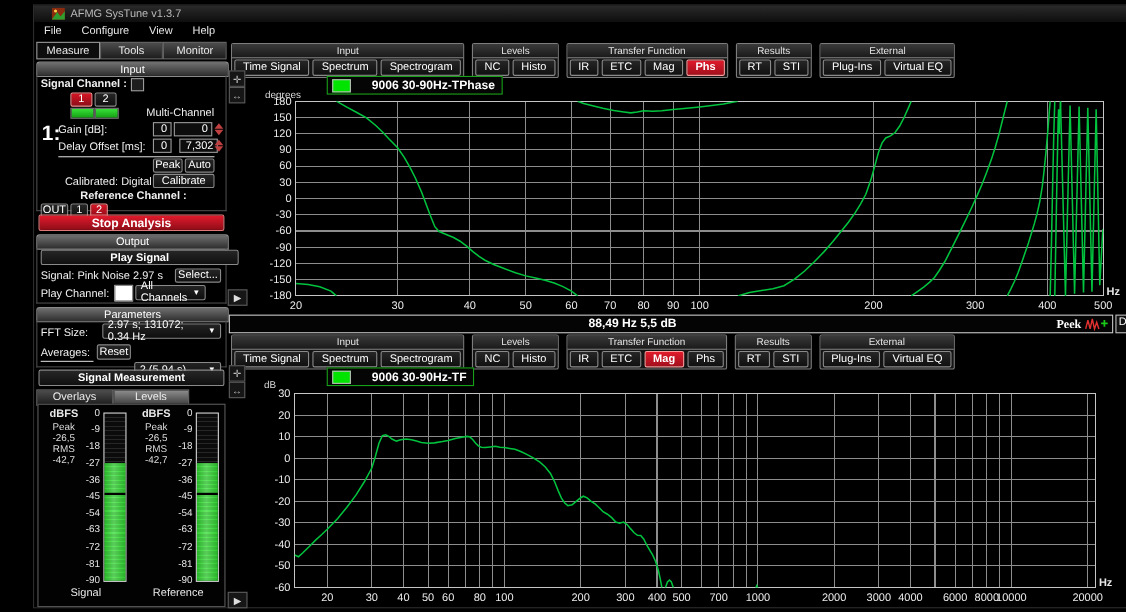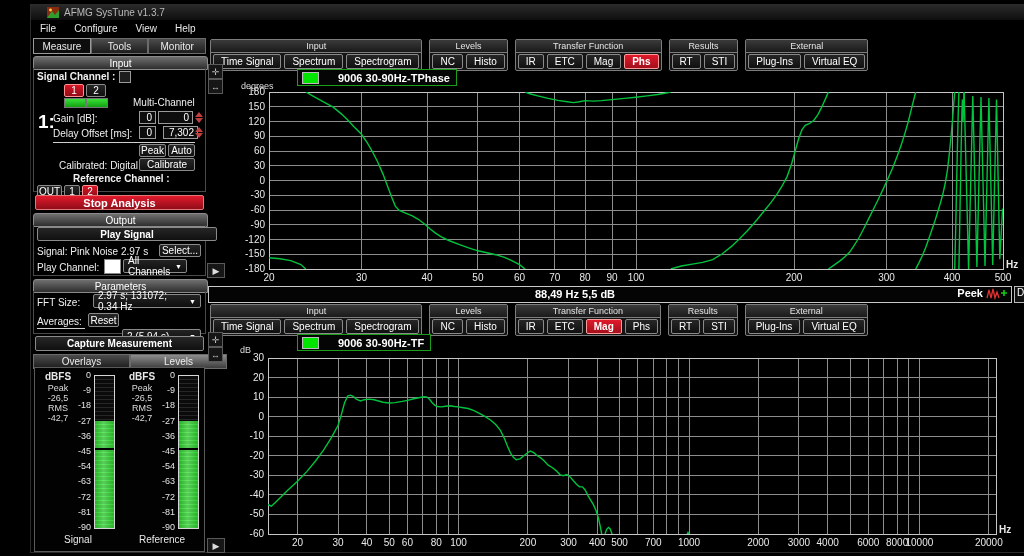--- a/index.html
+++ b/index.html
@@ -52,21 +52,21 @@
   
   svg text.tick{fill:#eaeaea;font-size:10px;font-family:"Liberation Sans",sans-serif;}
   svg text.unit{fill:#e8e8e8;font-size:10px;font-weight:bold;font-family:"Liberation Sans",sans-serif;}
   .axisname{position:absolute;font-size:9px;color:#ddd;}
   .cicon{position:absolute;width:13px;height:13px;background:#161616;border:1px solid #5a5a5a;color:#bdbdbd;
          font-size:9px;display:flex;align-items:center;justify-content:center;}
   
   #status-strip{position:absolute;left:207px;top:285px;width:802px;height:15px;border:1px solid #c9c9c9;
                 background:#040404;}
   #status-strip .ctr{position:absolute;left:0;right:70px;top:1px;text-align:center;font-size:11px;font-weight:bold;}
-  #peek-wrap{position:absolute;right:3px;top:0;height:100%;display:flex;align-items:flex-start;gap:3px;}
+  #peek-wrap{position:absolute;right:3px;top:0;height:100%;display:flex;align-items:center;gap:3px;font-family:Liberation Serif, serif;}
   #peek-wrap span{font-size:11px;font-weight:bold;}
   #partial-btn{position:absolute;left:1013px;top:285px;width:11px;height:15px;border:1px solid #bbb;
                background:#111;font-size:10px;color:#fff;overflow:hidden;padding-left:2px;}
   
   #levels-box{position:absolute;left:33px;top:366px;width:169px;height:179px;border:1px solid #5a5a5a;background:#020202;}
   .meter-block{position:absolute;top:2px;width:82px;height:175px;}
   .m-unit{position:absolute;left:8px;top:1px;font-size:10px;font-weight:bold;color:#e8e8e8;}
   .m-info{position:absolute;left:4px;top:13px;width:34px;text-align:center;font-size:9px;color:#dcdcdc;line-height:10px;}
   .m-scale{position:absolute;left:38px;top:4px;width:16px;height:152px;}
   .m-scale span{position:absolute;right:0;font-size:9px;color:#e4e4e4;}
@@ -169,23 +169,23 @@
     <span class="arr">▼</span>
   </div>
   <span class="lbl abs" style="left:6px;top:311px;">Averages:</span>
   <div class="underline abs" style="left:6px;top:323px;width:48px;"></div>
   <div class="btn abs" style="left:57px;top:308px;width:31px;height:14px;">Reset</div>
   <div class="dd abs" style="left:91px;top:324px;width:79px;height:14px;">
     <span>2 (5.94 s)</span>
     <span class="arr">▼</span>
   </div>
 
-  <div class="btn abs" style="left:4px;top:331px;width:169px;height:15px;font-weight:bold;">Capture Measurement</div>
-
-  <div id="bottom-tabs" class="abs" style="left:2px;top:349px;width:194px;height:15px;display:flex;">
+  <div class="btn abs" style="left:4px;top:331px;width:169px;height:15px;font-weight:bold;">Signal Measurement</div>
+
+  <div id="bottom-tabs" class="abs" style="left:2px;top:349px;width:139px;height:15px;display:flex;">
         <div class="tab" style="flex: 1 1 0%;">Overlays</div>
         <div class="tab lit" style="flex: 1 1 0%;">Levels</div>
       </div>
 
   <div id="levels-box" style="left:3px;top:362px;width:169px;height:183px;">
         <div class="meter-block" style="left: 2px;">
           <div class="m-unit">dBFS</div>
           <div class="m-info">
             <div>Peak</div>
             <div>-26,5</div>

